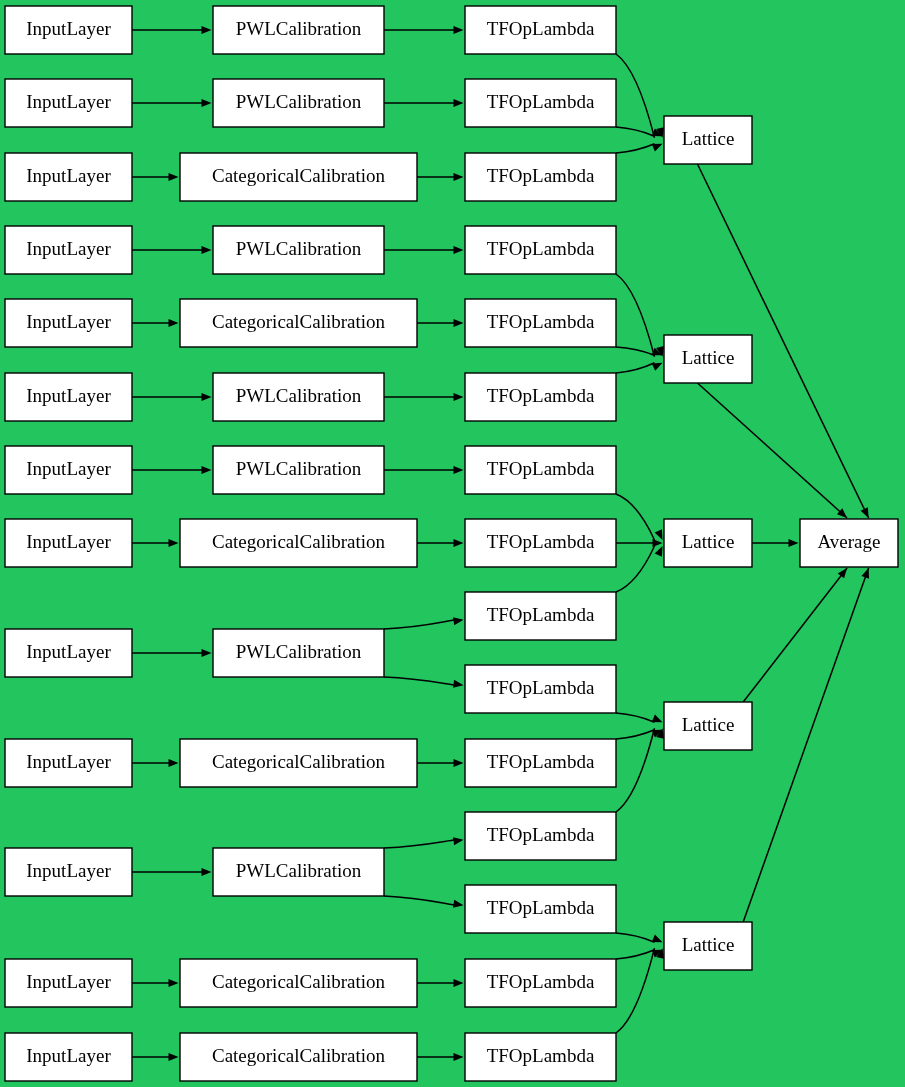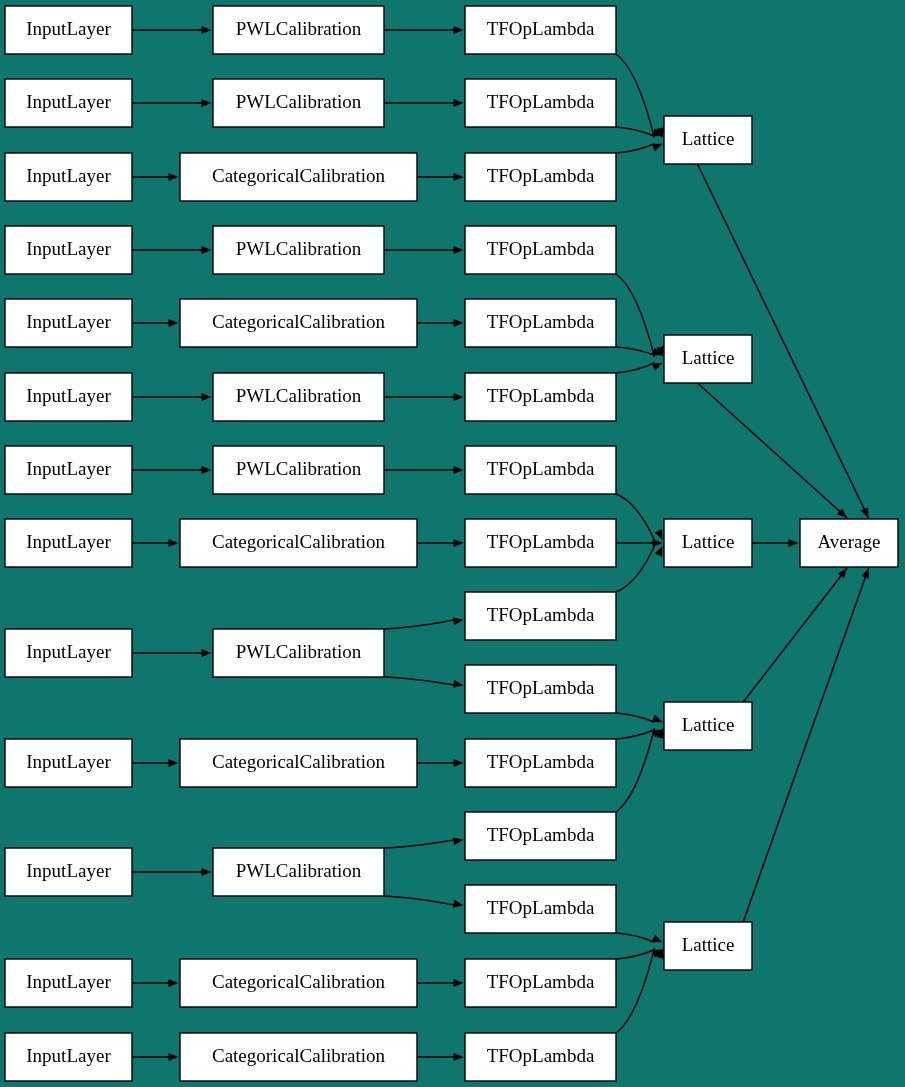--- a/index.html
+++ b/index.html
@@ -4,21 +4,21 @@
 <style>
   html, body {
     margin: 0;
     padding: 0;
     background: #ffffff;
   }
   #canvas {
     position: relative;
     width: 905px;
     height: 1087px;
-    background: #0f766e;
+    background: #22c55e;
     font-family: "Liberation Serif", "DejaVu Serif", serif;
   }
   svg#graph {
     position: absolute;
     left: 0;
     top: 0;
     width: 905px;
     height: 1087px;
     display: block;
   }

